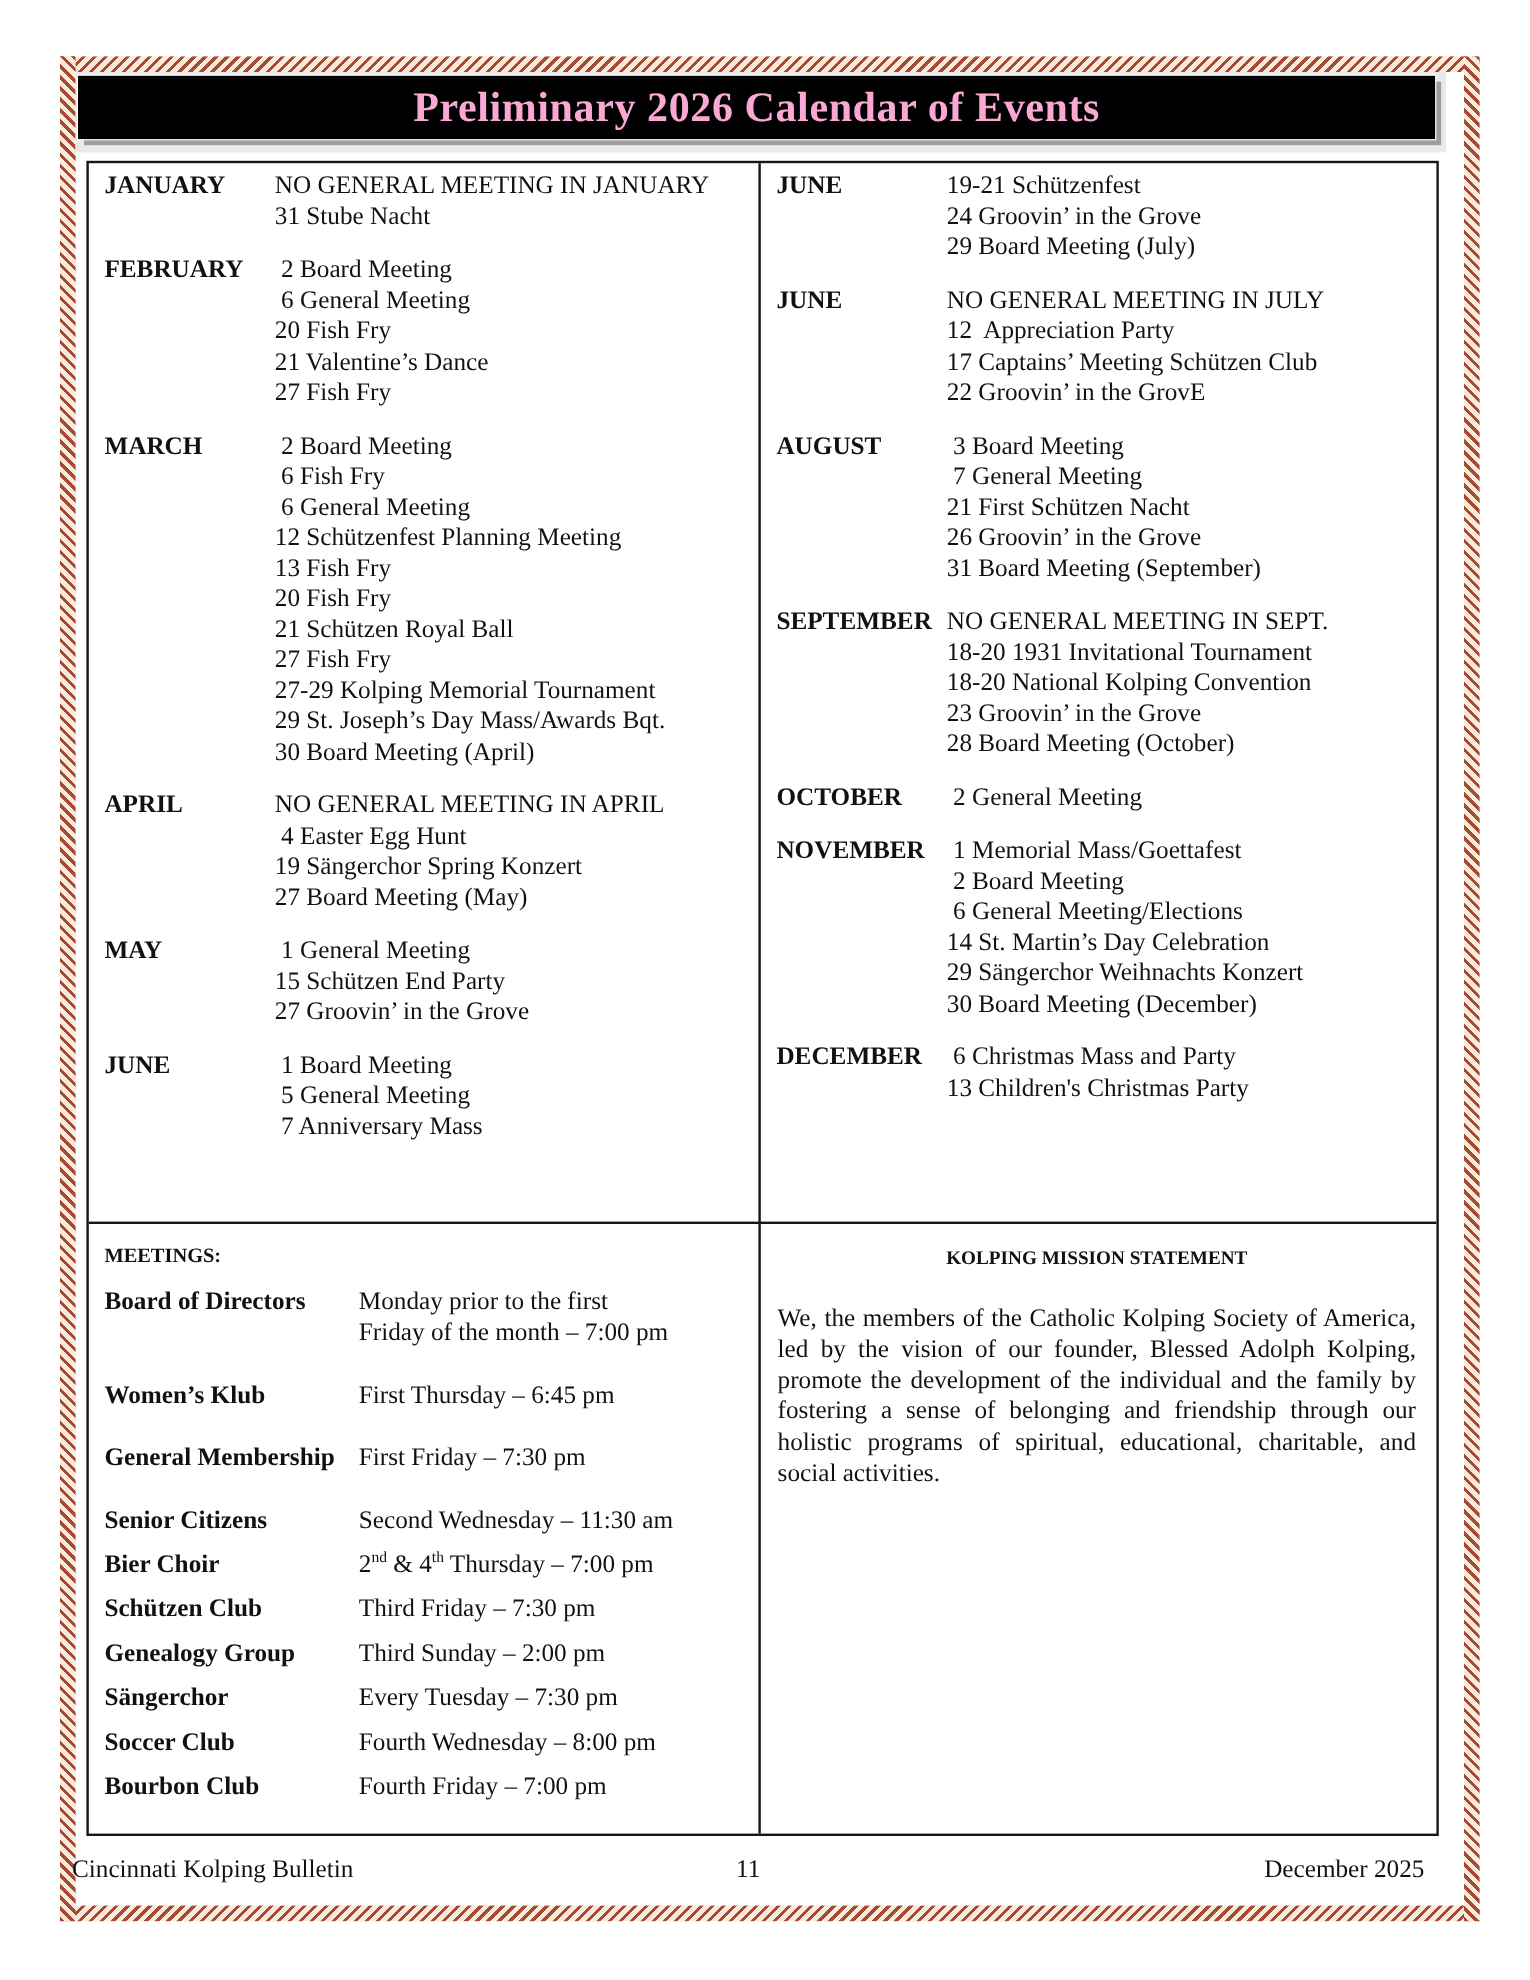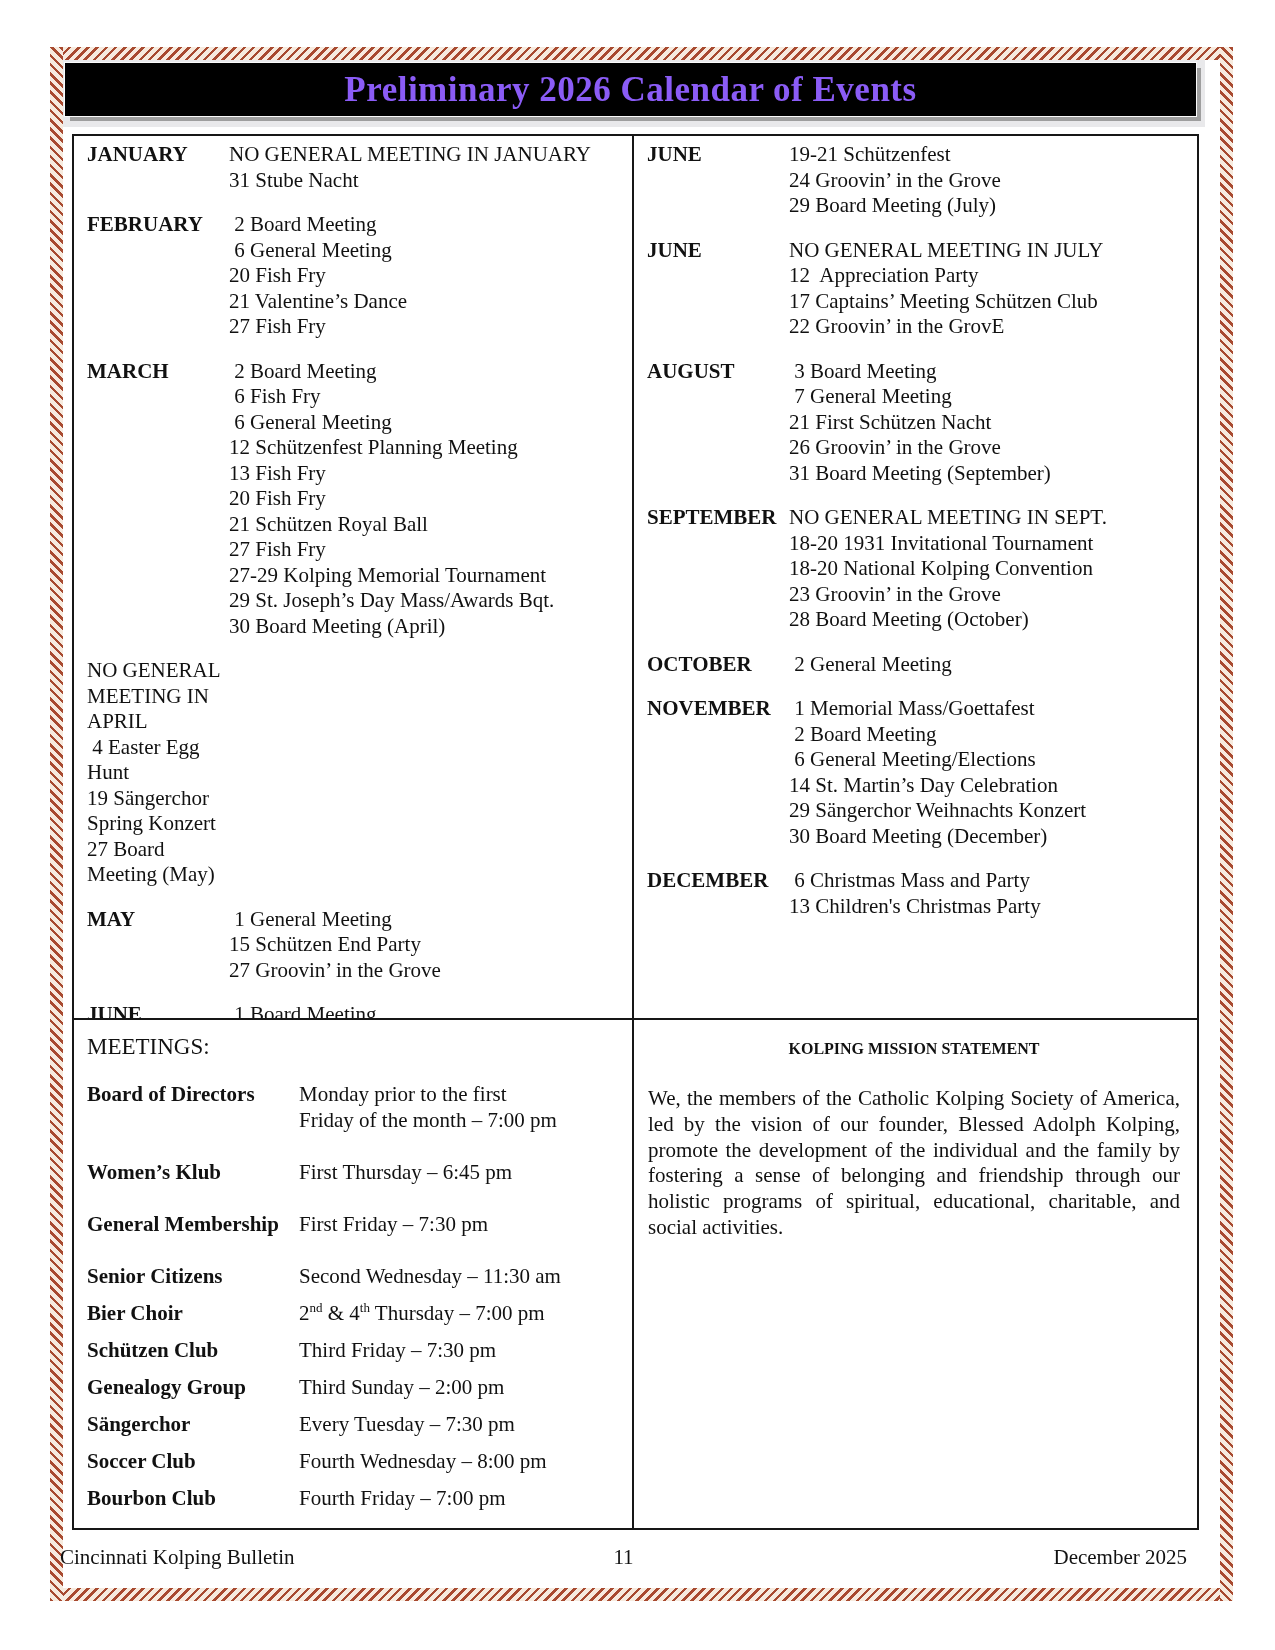--- a/index.html
+++ b/index.html
@@ -13,39 +13,39 @@
   .hatch-top{left:50px;top:47px;width:1183px;height:13px;}
   .hatch-bottom{left:50px;top:1588px;width:1183px;height:13px;}
   .hatch-left{left:50px;top:47px;width:13px;height:1554px;}
   .hatch-right{left:1220px;top:47px;width:13px;height:1554px;}
   
   .title-panel{position:absolute;left:63px;top:60px;width:1142px;height:67px;background:#e9e9eb;}
   .title-bar{
     position:absolute;left:2px;top:3px;width:1131px;height:53px;background:#000;
     box-shadow:5px 5px 0 #9e9e9e;outline:1px solid #fbfbfb;
     display:flex;align-items:center;justify-content:center;
-    color:#8b5cf6;font-size:35px;font-weight:bold;letter-spacing:.5px;
+    color:#f9a8d4;font-size:35px;font-weight:bold;letter-spacing:.5px;
   }
   
   .content-table{
     position:absolute;left:72px;top:134px;width:1127px;height:1396px;
     border:2.5px solid #161616;box-sizing:border-box;
     display:grid;grid-template-columns:560px 1fr;grid-template-rows:884px 1fr;
   }
   .cell{box-sizing:border-box;overflow:hidden;}
   .cell-tl{border-right:2.5px solid #161616;border-bottom:2.5px solid #161616;padding:6px 8px 0 13px;}
   .cell-tr{border-bottom:2.5px solid #161616;padding:6px 8px 0 13px;}
   .cell-bl{border-right:2.5px solid #161616;padding:14px 8px 0 13px;}
   .cell-br{padding:14px 17px 0 14px;}
   
   .month{display:grid;grid-template-columns:142px 1fr;margin-bottom:19px;font-size:21px;line-height:25.5px;}
   .month-label{font-weight:bold;}
   .month-events{white-space:pre-wrap;}
   
-  .meetings-heading{font-weight:normal;font-size:23px;line-height:25.5px;margin-bottom:21px;}
+  .meetings-heading{font-weight:bold;font-size:17px;line-height:25.5px;margin-bottom:11px;}
   .meeting-row{display:grid;grid-template-columns:212px 1fr;font-size:21px;line-height:26px;margin-bottom:11px;}
   .meeting-row.spaced{margin-bottom:26px;}
   .meeting-group{font-weight:bold;}
   .meeting-schedule{white-space:pre-wrap;}
   .meeting-schedule sup{font-size:13px;line-height:0;vertical-align:super;}
   
   .mission-heading{font-weight:bold;font-size:16px;line-height:26px;text-align:center;margin:2px 0 24px 0;}
   .mission-body{margin:0;font-size:21px;line-height:25.8px;text-align:justify;}
   
   .footer{
@@ -93,20 +93,21 @@
 12 Schützenfest Planning Meeting
 13 Fish Fry
 20 Fish Fry
 21 Schützen Royal Ball
 27 Fish Fry
 27-29 Kolping Memorial Tournament
 29 St. Joseph’s Day Mass/Awards Bqt.
 30 Board Meeting (April)</div>
         </div>
         <div class="month">
+          <div class="month-label">APRIL</div>
           <div class="month-events">NO GENERAL MEETING IN APRIL
  4 Easter Egg Hunt
 19 Sängerchor Spring Konzert
 27 Board Meeting (May)</div>
         </div>
         <div class="month">
           <div class="month-label">MAY</div>
           <div class="month-events"> 1 General Meeting
 15 Schützen End Party
 27 Groovin’ in the Grove</div>

